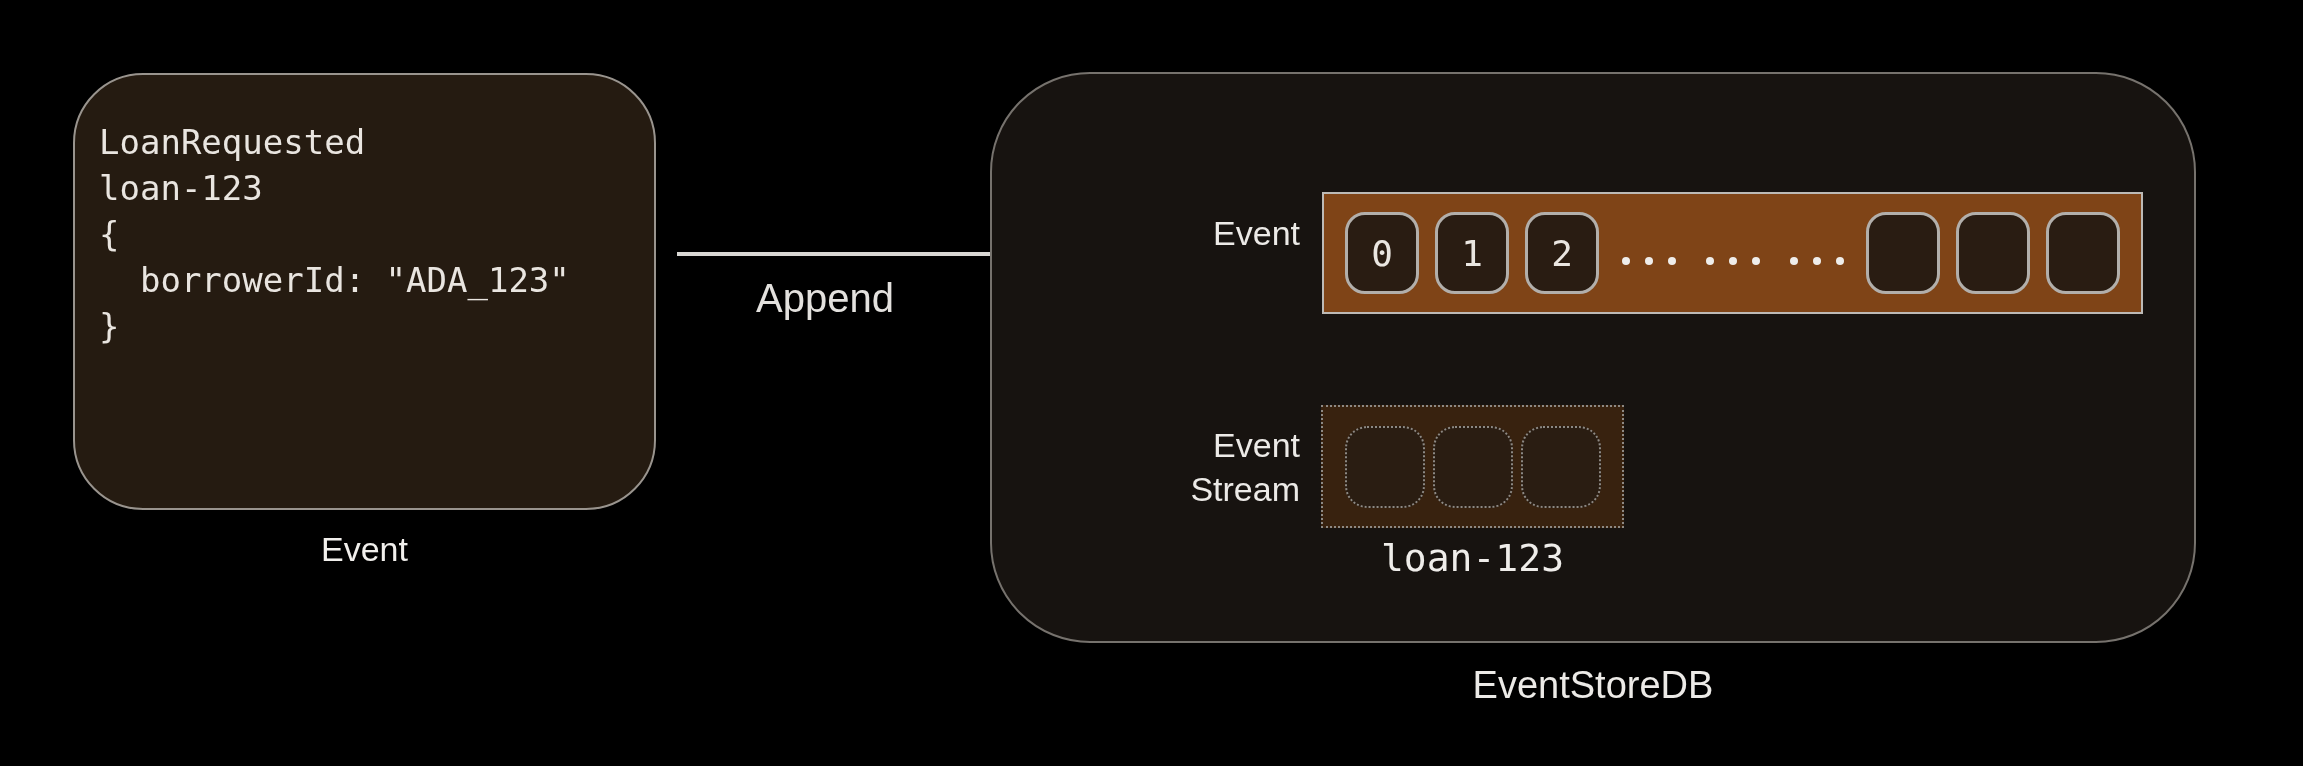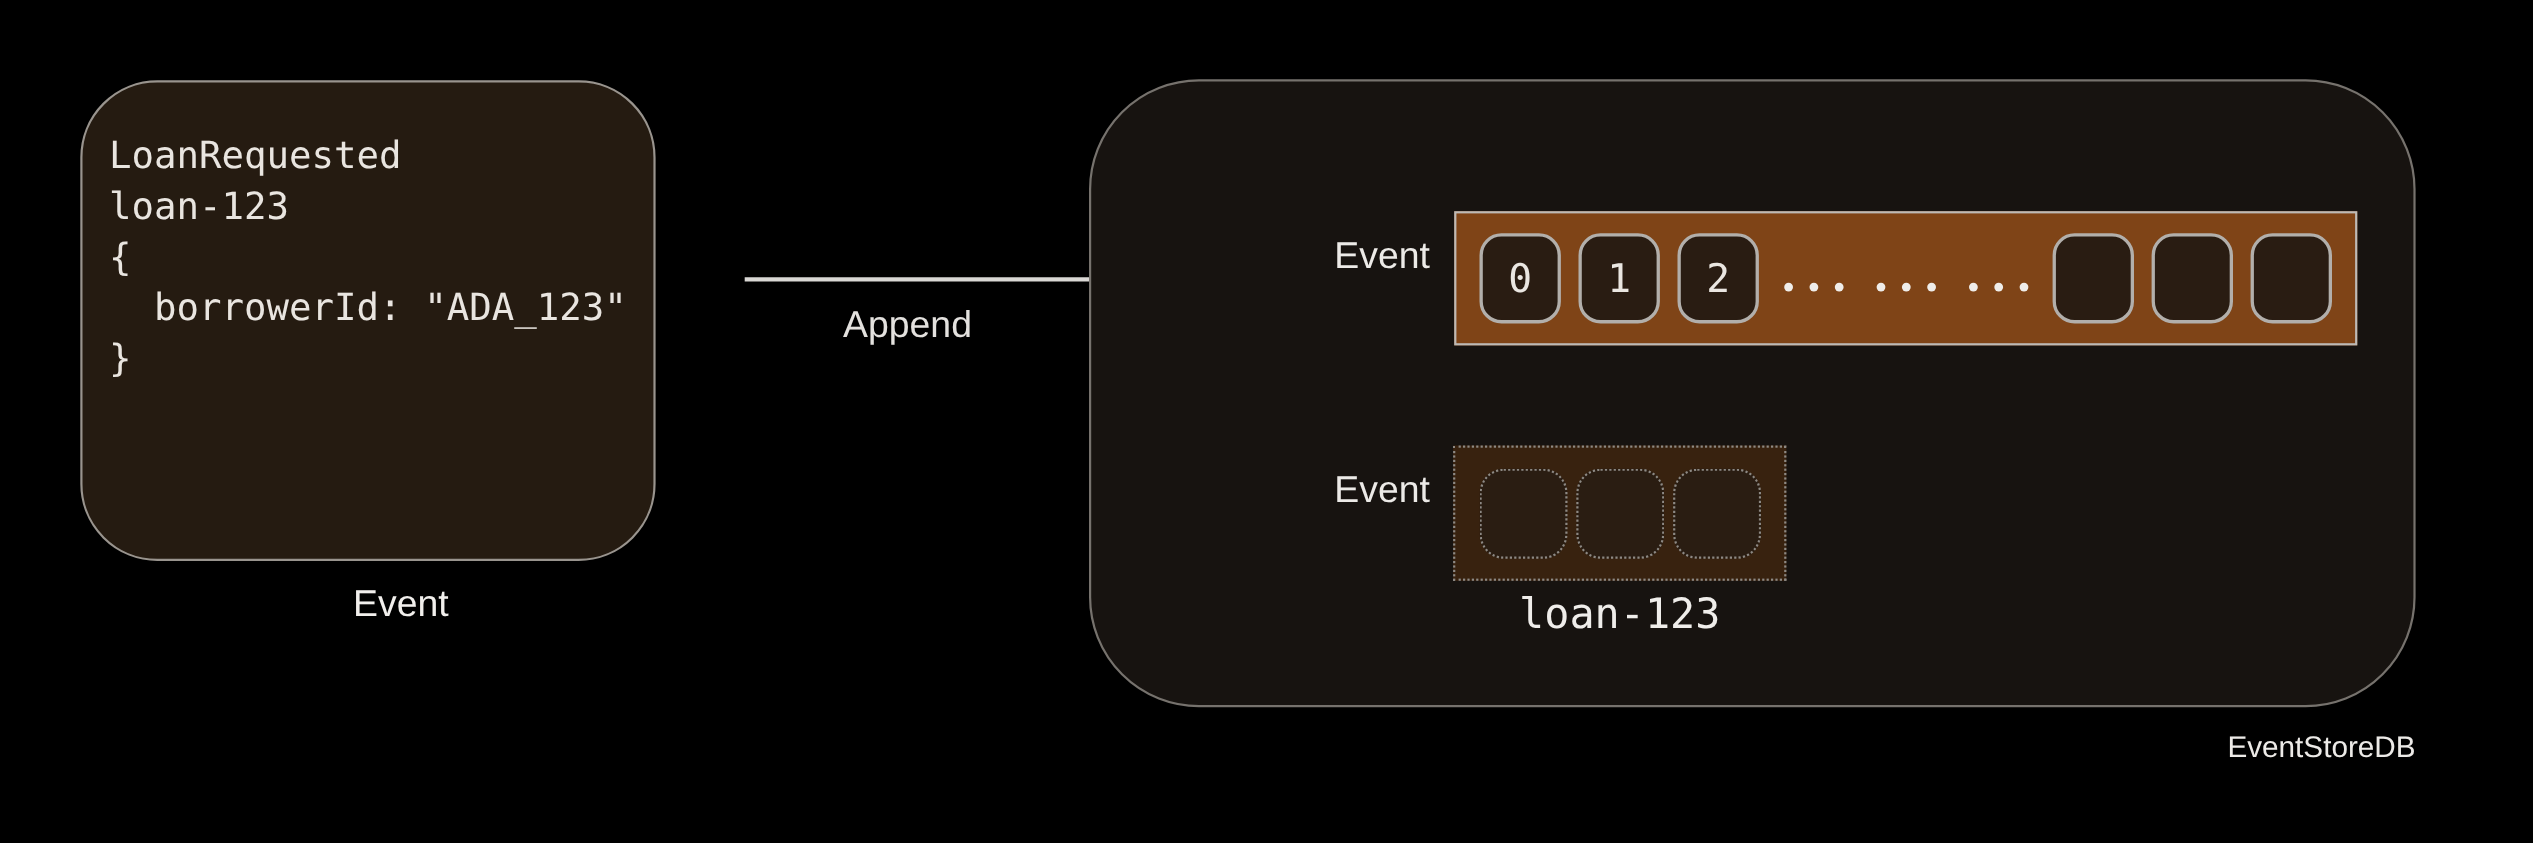--- a/index.html
+++ b/index.html
@@ -8,54 +8,54 @@
     width: 2303px; height: 766px;
     position: relative;
     overflow: hidden;
     font-family: "Liberation Sans", sans-serif;
     color: #efedea;
   }
   .abs { position: absolute; }
 
   
   .event-card {
-    left: 73px; top: 73px; width: 523px; height: 437px;
+    left: 73px; top: 73px; width: 583px; height: 437px;
     background: #251b11;
     border: 2px solid #99948e;
     border-radius: 70px;
   }
   .event-card .code {
     padding: 44px 10px 0 24px;
     font-family: "DejaVu Sans Mono", "Liberation Mono", monospace;
     font-size: 34px; line-height: 46px;
     color: #e9e5e0;
   }
   .event-card .code div { white-space: pre; }
   .event-caption {
     left: 73px; top: 530px; width: 583px;
     text-align: center; font-size: 34px; color: #f1efec;
   }
 
   
   svg.arrows { left: 0; top: 0; }
   .append-label {
     left: 700px; top: 276px; width: 250px;
-    text-align: center; font-size: 34px; color: #e3e1de;
+    text-align: center; font-size: 40px; color: #e3e1de;
   }
 
   
   .esdb {
     left: 990px; top: 72px; width: 1206px; height: 571px;
     background: #171310;
     border: 2px solid #76726d;
     border-radius: 100px;
   }
   .esdb-caption {
     left: 990px; top: 664px; width: 1206px;
-    text-align: right; font-size: 27px; color: #eceae7;
+    text-align: center; font-size: 38px; color: #eceae7;
   }
 
   .row-label {
     width: 290px; text-align: right;
     font-size: 34px; line-height: 44px; color: #eceae7;
   }
   .log-label    { left: 1010px; top: 211px; }
   .stream-label { left: 1010px; top: 423px; }
 
   
@@ -158,19 +158,20 @@
     </div>
   <div class="cell-group" id="log-empty-cells">
       <div class="log-cell"></div>
       <div class="log-cell"></div>
       <div class="log-cell"></div>
     </div>
 </div>
 
 <div class="abs row-label stream-label">
   <div>Event</div>
+  <div>Stream</div>
 </div>
 <div class="abs stream-box" id="stream-box">
     <div class="stream-cell"></div>
     <div class="stream-cell"></div>
     <div class="stream-cell"></div>
   </div>
 <div class="abs stream-name">loan-123</div>
 
 </body></html>

